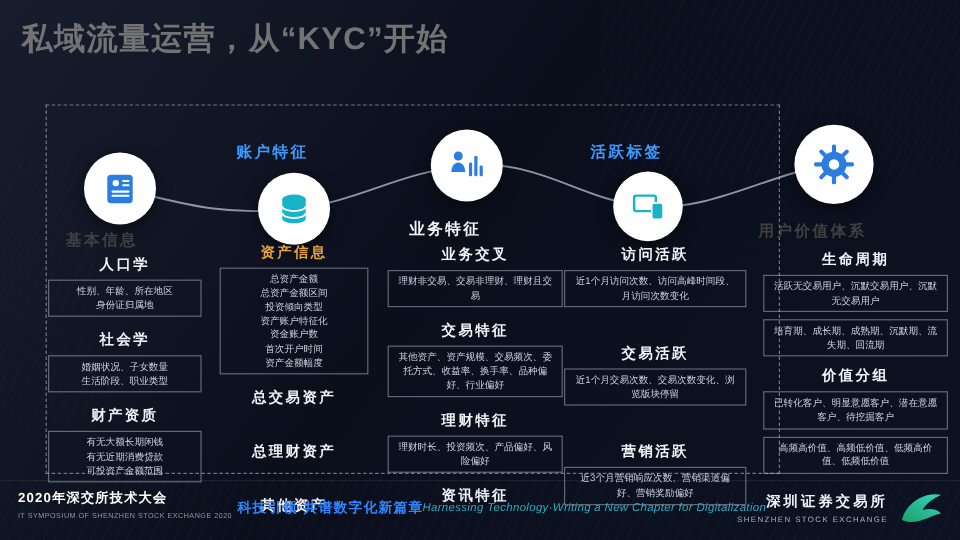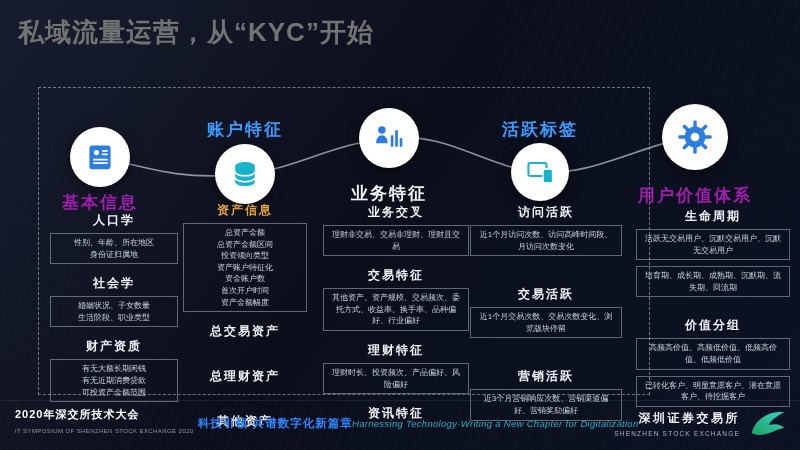--- a/index.html
+++ b/index.html
@@ -21,32 +21,32 @@
 
   .dash-box{position:absolute;left:38px;top:87px;width:612px;height:308px;
     border:1px dashed rgba(210,216,228,.5)}
 
   .flow-line{position:absolute;left:0;top:0;width:800px;height:450px;pointer-events:none}
 
   .node{position:absolute;background:#ffffff;border-radius:50%;
     display:flex;align-items:center;justify-content:center;
     box-shadow:0 3px 12px rgba(0,0,0,.5)}
 
-  .flow-label{position:absolute;font-weight:700;font-size:17px;text-align:center;letter-spacing:2px}
-  .fl-orange{color:#a21caf}
+  .flow-label{position:absolute;font-weight:700;font-size:13px;letter-spacing:2px}
+  .fl-orange{color:#404040}
   .fl-blue{color:#3d9bff}
   .fl-white{color:#f2f4f8}
 
   .col{position:absolute;display:flex;flex-direction:column;align-items:center}
   .sec-h{font-size:12px;font-weight:700;color:#f1f3f8;letter-spacing:2px;
     margin:0 0 4px;text-align:center}
   .sec-h.orange{color:#e8a33d}
   .sec-h.gap{margin-top:24px}
   .sec-h.gap-sm{margin-top:5px}
-  .sec-h.gap-lg{margin-top:14px}
+  .sec-h.gap-lg{margin-top:2px}
   .box{border:1px solid rgba(200,208,222,.45);padding:3px 5px;font-size:8px;
     line-height:1.45;color:#ccd2de;text-align:center;white-space:pre-line;
     margin-bottom:6px;width:100%}
 
   .footer{position:absolute;left:0;bottom:0;width:800px;height:50px;
     border-top:1px solid rgba(255,255,255,.07)}
   .f-title{position:absolute;left:15px;top:6px;font-size:11px;font-weight:700;
     color:#ffffff;letter-spacing:1px}
   .f-sub{position:absolute;left:15px;top:27px;font-size:6px;color:#8d96a8;letter-spacing:.4px}
   .f-slogan-cn{position:absolute;left:198px;top:15px;font-size:11.5px;font-weight:700;
@@ -123,21 +123,21 @@
     <circle cx="20" cy="20" r="4.6" fill="#fff"></circle>
   </svg>
 </div>
 
 <div class="flow-label fl-orange" style="left:55px;top:191px;width:90px">基本信息</div>
 <div class="flow-label fl-blue" style="left:197px;top:118px;width:96px">账户特征</div>
 <div class="flow-label fl-white" style="left:341px;top:182px;width:96px">业务特征</div>
 <div class="flow-label fl-blue" style="left:492px;top:118px;width:96px">活跃标签</div>
 <div class="flow-label fl-orange" style="left:632px;top:184px;width:126px">用户价值体系</div>
 
-<div class="col" style="left:50px;top:212px;width:128px">
+<div class="col" style="left:40px;top:212px;width:128px">
   <div class="sec-h">人口学</div>
   <div class="box">性别、年龄、所在地区
 身份证归属地</div>
   <div class="sec-h gap-sm">社会学</div>
   <div class="box">婚姻状况、子女数量
 生活阶段、职业类型</div>
   <div class="sec-h gap-sm">财产资质</div>
   <div class="box">有无大额长期闲钱
 有无近期消费贷款
 可投资产金额范围</div>
@@ -174,22 +174,22 @@
   <div class="box">近1个月交易次数、交易次数变化、浏览版块停留</div>
   <div class="sec-h gap">营销活跃</div>
   <div class="box">近3个月营销响应次数、营销渠道偏好、营销奖励偏好</div>
 </div>
 
 <div class="col" style="left:636px;top:208px;width:154px">
   <div class="sec-h">生命周期</div>
   <div class="box">活跃无交易用户、沉默交易用户、沉默无交易用户</div>
   <div class="box">培育期、成长期、成熟期、沉默期、流失期、回流期</div>
   <div class="sec-h gap-lg">价值分组</div>
+  <div class="box">已转化客户、明显意愿客户、潜在意愿客户、待挖掘客户</div>
   <div class="box">高频高价值、高频低价值、低频高价值、低频低价值</div>
-  <div class="box">已转化客户、明显意愿客户、潜在意愿客户、待挖掘客户</div>
 </div>
 
 <div class="footer">
   <div class="f-title">2020年深交所技术大会</div>
   <div class="f-sub">IT SYMPOSIUM OF SHENZHEN STOCK EXCHANGE 2020</div>
   <div class="f-slogan-cn">科技引领·共谱数字化新篇章</div>
   <div class="f-slogan-en">Harnessing Technology·Writing a New Chapter for Digitalization</div>
   <div class="f-org">
     <div class="f-org-cn">深圳证券交易所</div>
     <div class="f-org-en">SHENZHEN STOCK EXCHANGE</div>

